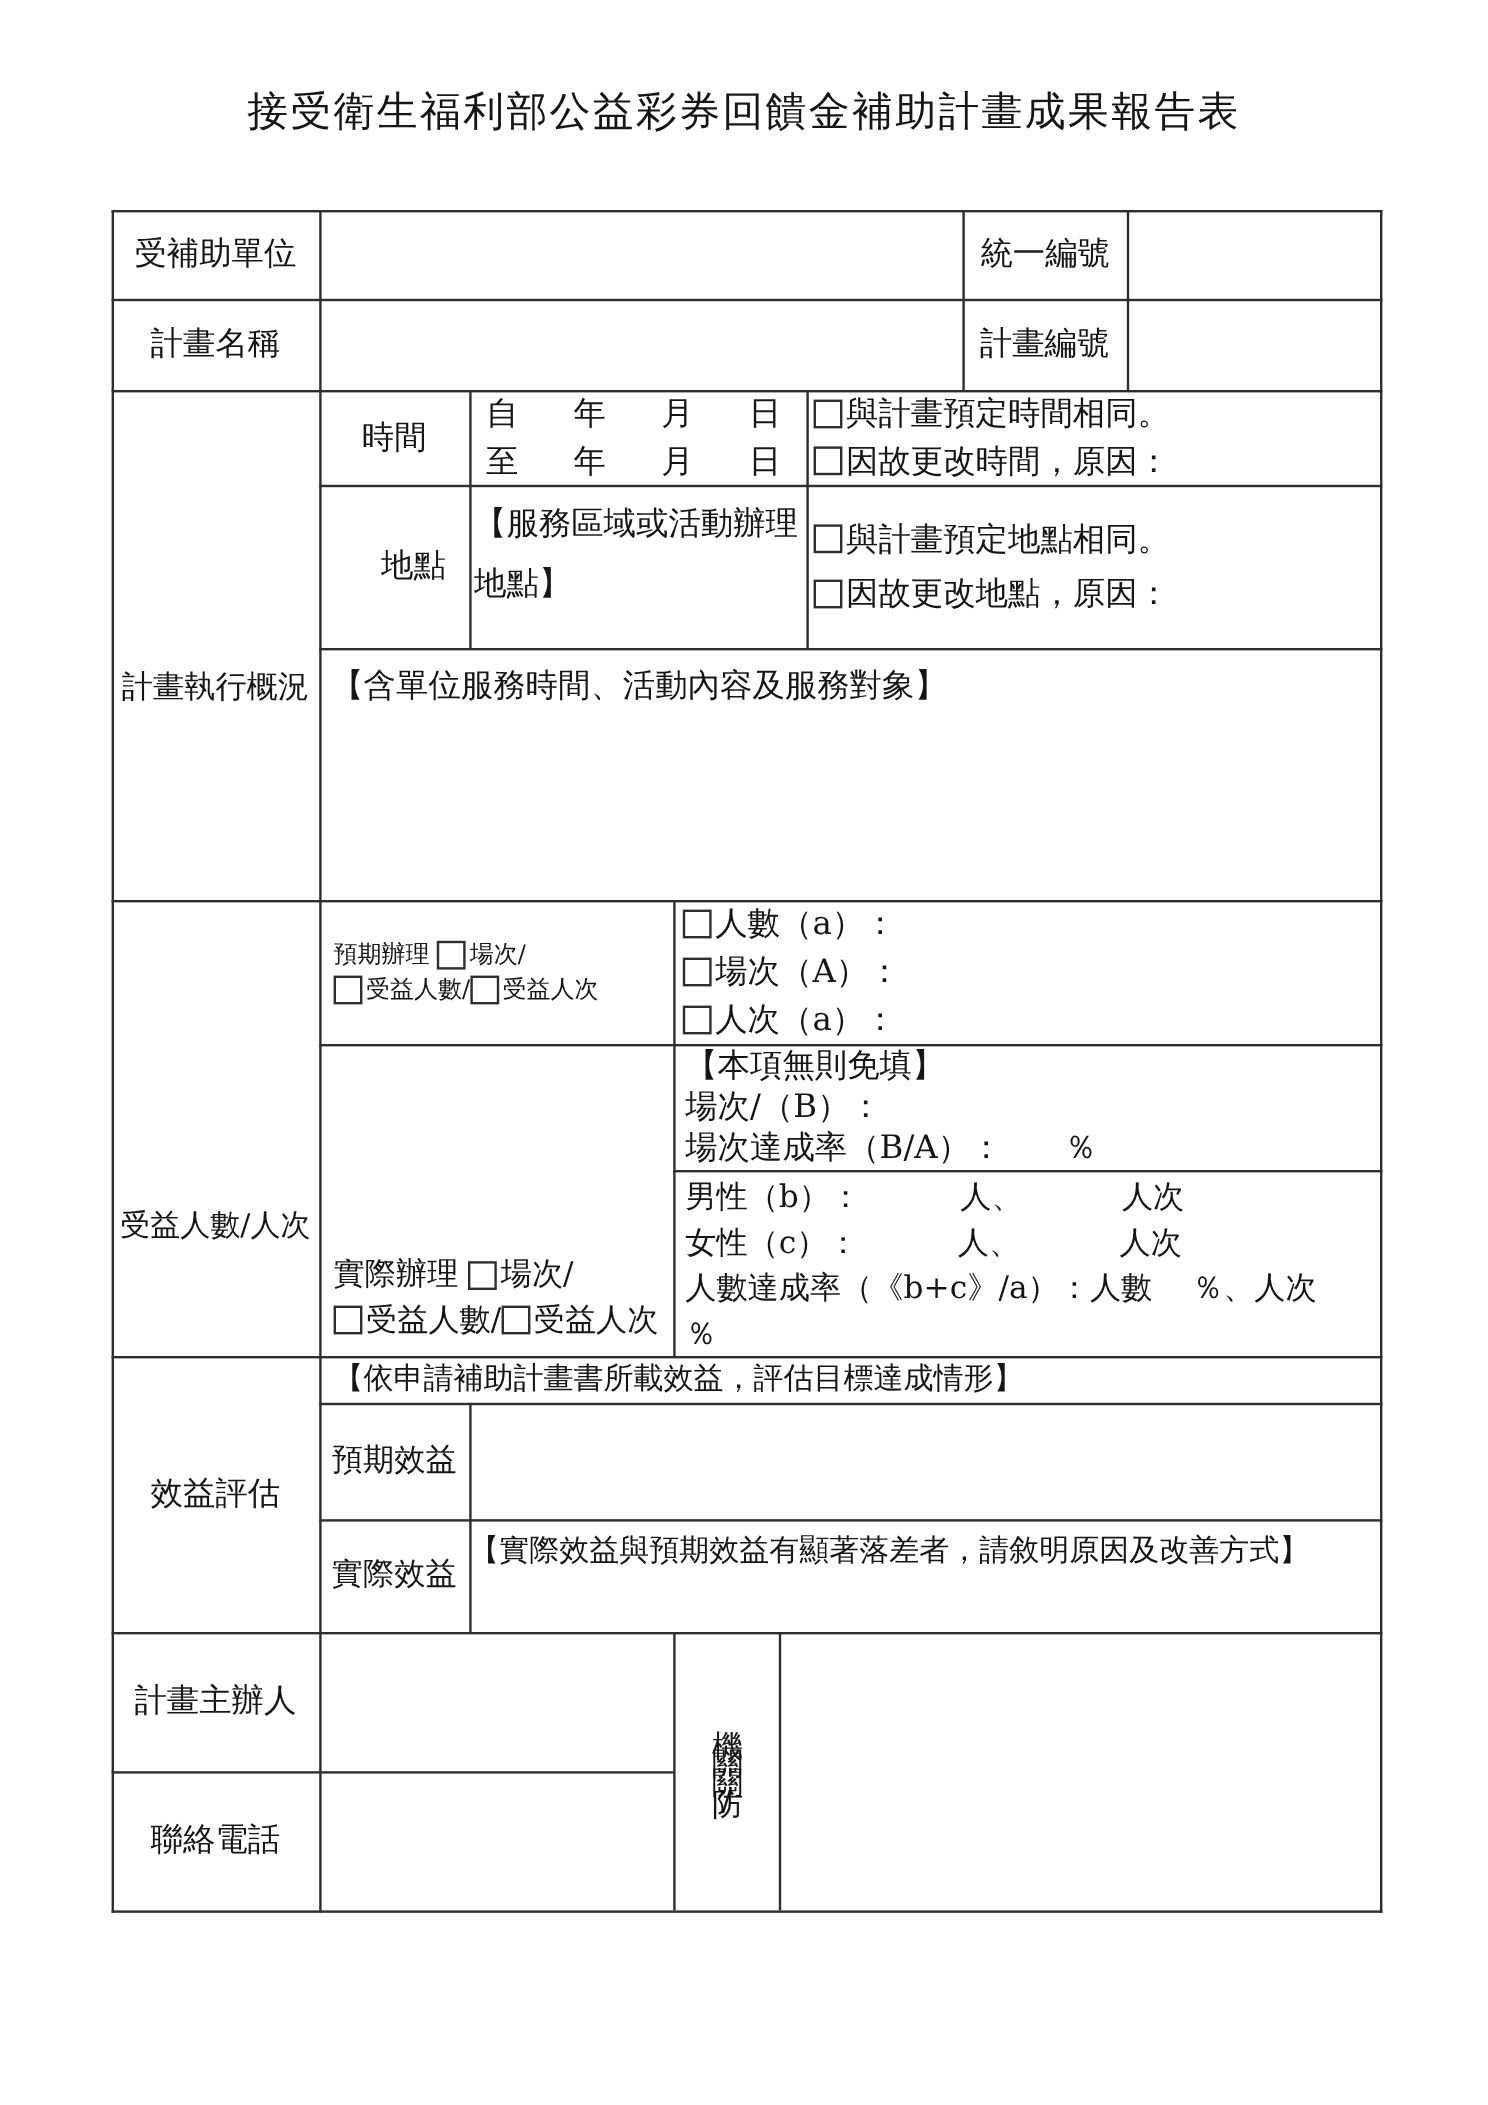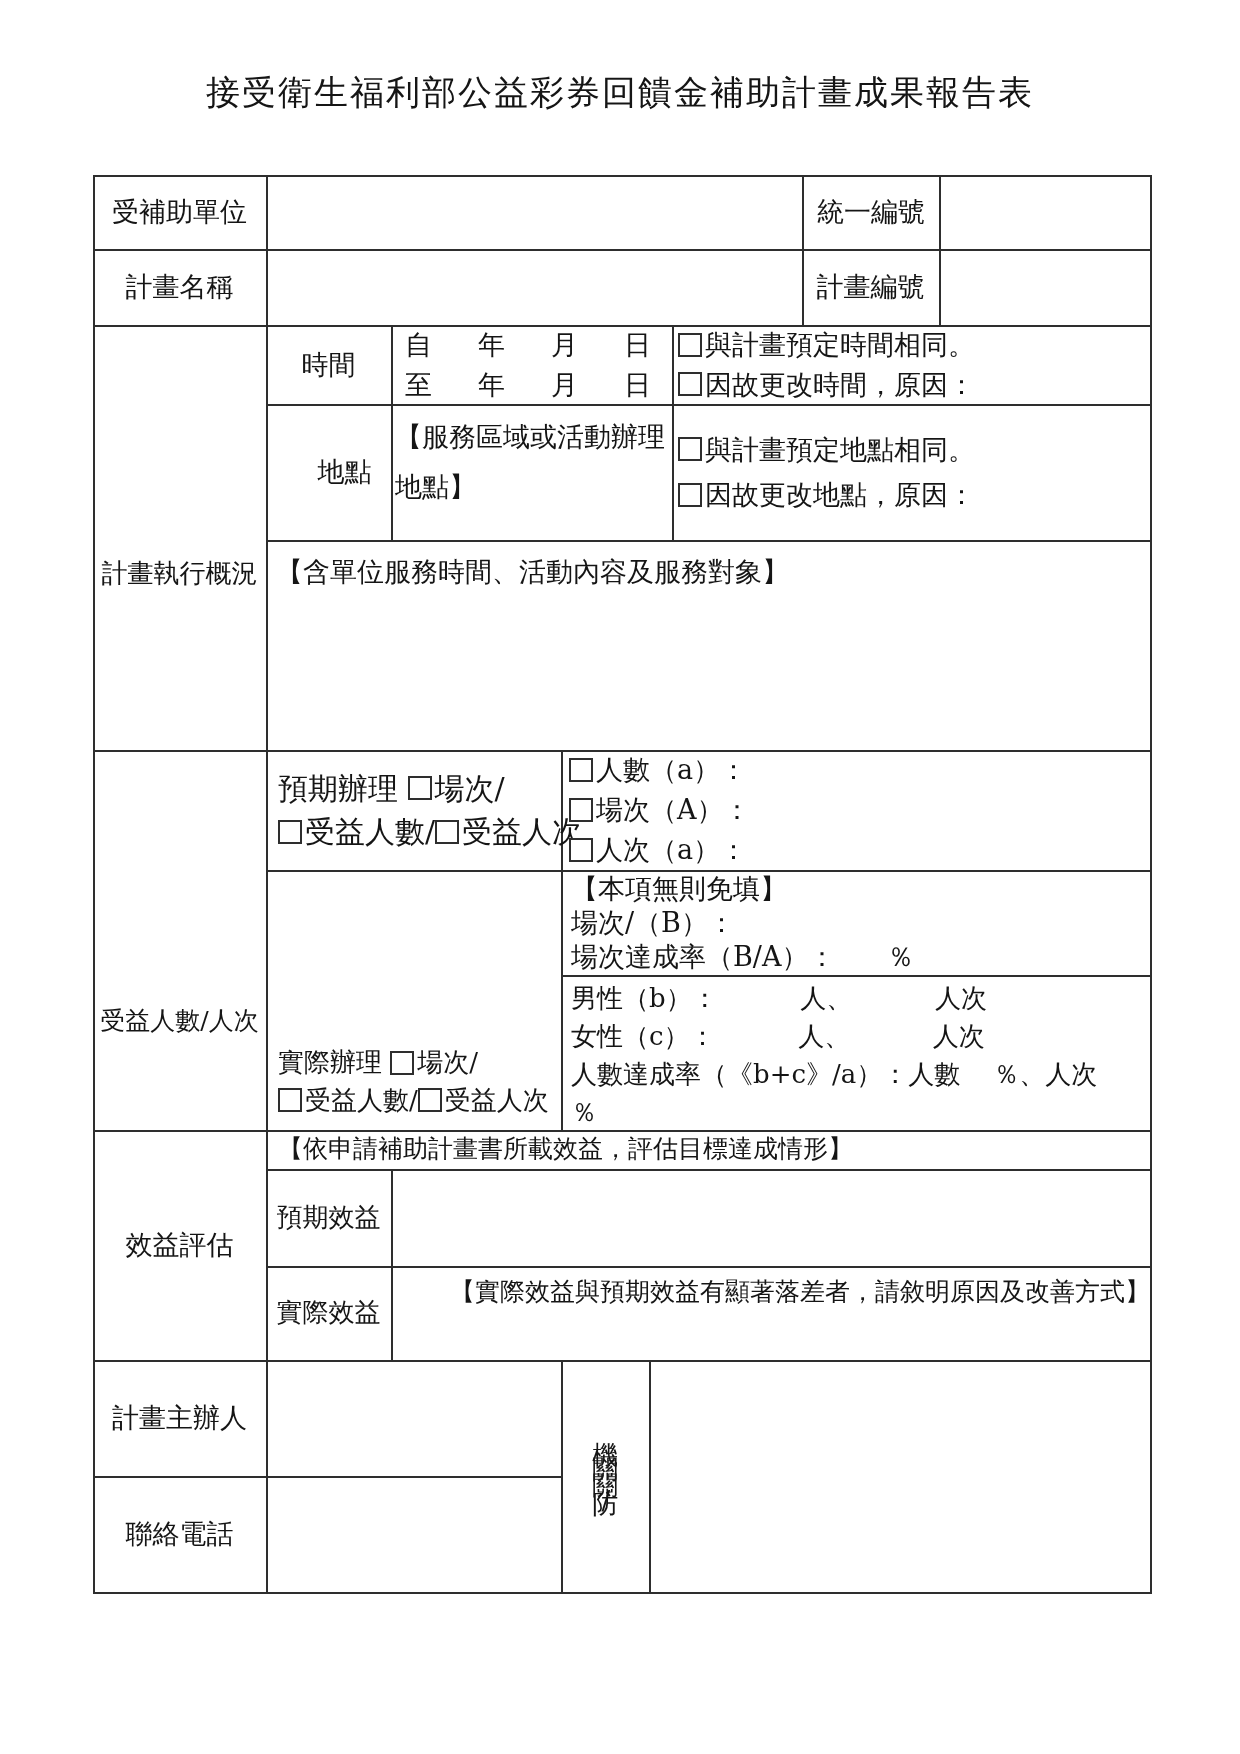--- a/index.html
+++ b/index.html
@@ -146,21 +146,21 @@
   </div>
 
   <div class="cell" style="left:173px;top:365px;width:884px;height:210px;padding:12px 10px 0 10px;align-items:flex-start">
     <span>【含單位服務時間、活動內容及服務對象】</span>
   </div>
 
   <div class="cell c-center" style="left:0;top:575px;width:173px;height:543px;padding:0">
     <span class="nowrap" style="font-size:25px">受益人數/人次</span>
   </div>
 
-  <div class="cell c-col c-vcenter" style="left:173px;top:575px;width:295px;height:120px;padding-left:12px;font-size:30px">
+  <div class="cell c-col c-vcenter" style="left:173px;top:575px;width:295px;height:120px;padding-left:12px;font-size:20px">
     <div class="opt">
         <span class="pre">預期辦理 </span>
         <span class="cb"></span>
         <span>場次/</span>
       </div>
     <div class="opt">
         <span class="cb"></span>
         <span>受益人數/</span>
         <span class="cb"></span>
         <span>受益人次</span>
@@ -206,21 +206,21 @@
     <div class="pre">％</div>
   </div>
 
   <div class="cell c-center" style="left:0;top:955px;width:173px;height:230px">效益評估</div>
   <div class="cell" style="left:173px;top:955px;width:884px;height:39px;align-items:center;padding-left:12px">
     <span style="font-size:25px">【依申請補助計畫書所載效益，評估目標達成情形】</span>
   </div>
   <div class="cell c-center" style="left:173px;top:994px;width:125px;height:97px;font-size:26px">預期效益</div>
   <div class="cell" style="left:298px;top:994px;width:759px;height:97px"></div>
   <div class="cell c-center" style="left:173px;top:1091px;width:125px;height:94px;font-size:26px">實際效益</div>
-  <div class="cell" style="left:298px;top:1091px;width:759px;height:94px;justify-content:flex-end;align-items:flex-start;padding-top:8px">
+  <div class="cell" style="left:298px;top:1091px;width:759px;height:94px;justify-content:flex-start;align-items:flex-start;padding-top:8px">
     <span style="font-size:25px">【實際效益與預期效益有顯著落差者，請敘明原因及改善方式】</span>
   </div>
 
   <div class="cell c-center" style="left:0;top:1185px;width:173px;height:116px">計畫主辦人</div>
   <div class="cell" style="left:173px;top:1185px;width:295px;height:116px"></div>
   <div class="cell c-center" style="left:468px;top:1185px;width:88px;height:232px">
     <span class="seal-text">機關關防/</span>
   </div>
   <div class="cell" style="left:556px;top:1185px;width:501px;height:232px"></div>
   <div class="cell c-center" style="left:0;top:1301px;width:173px;height:116px">聯絡電話</div>

